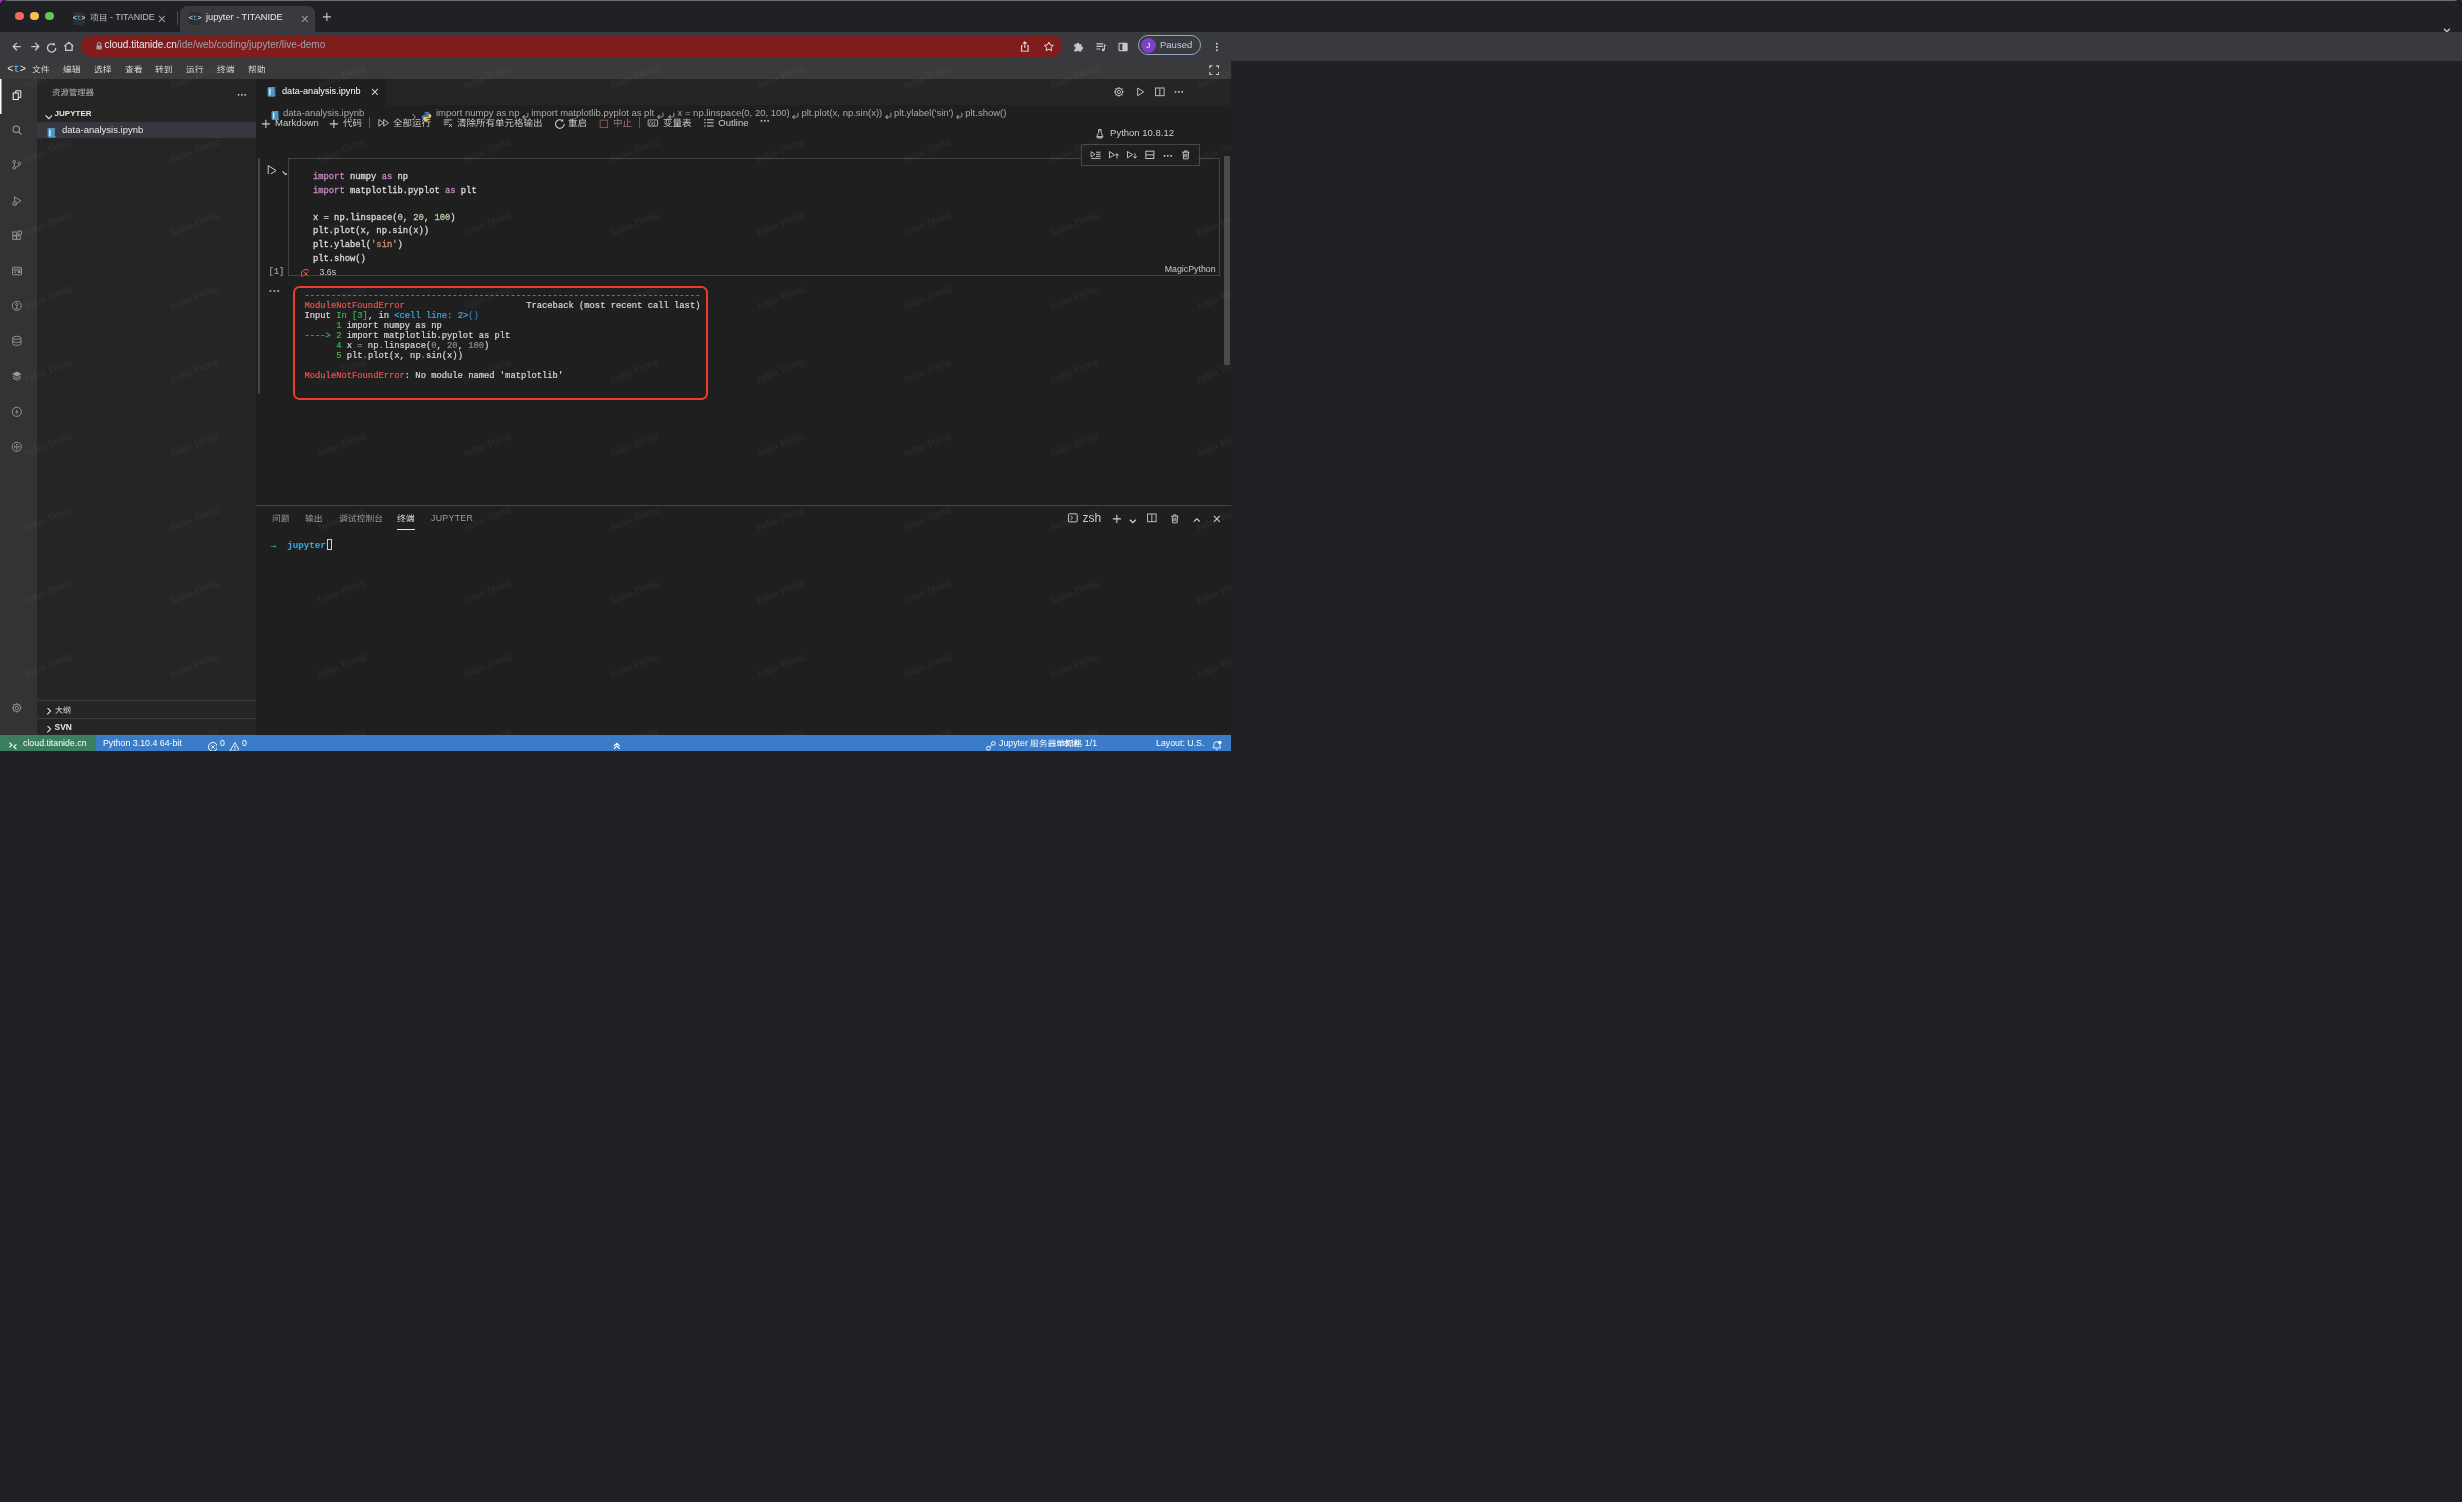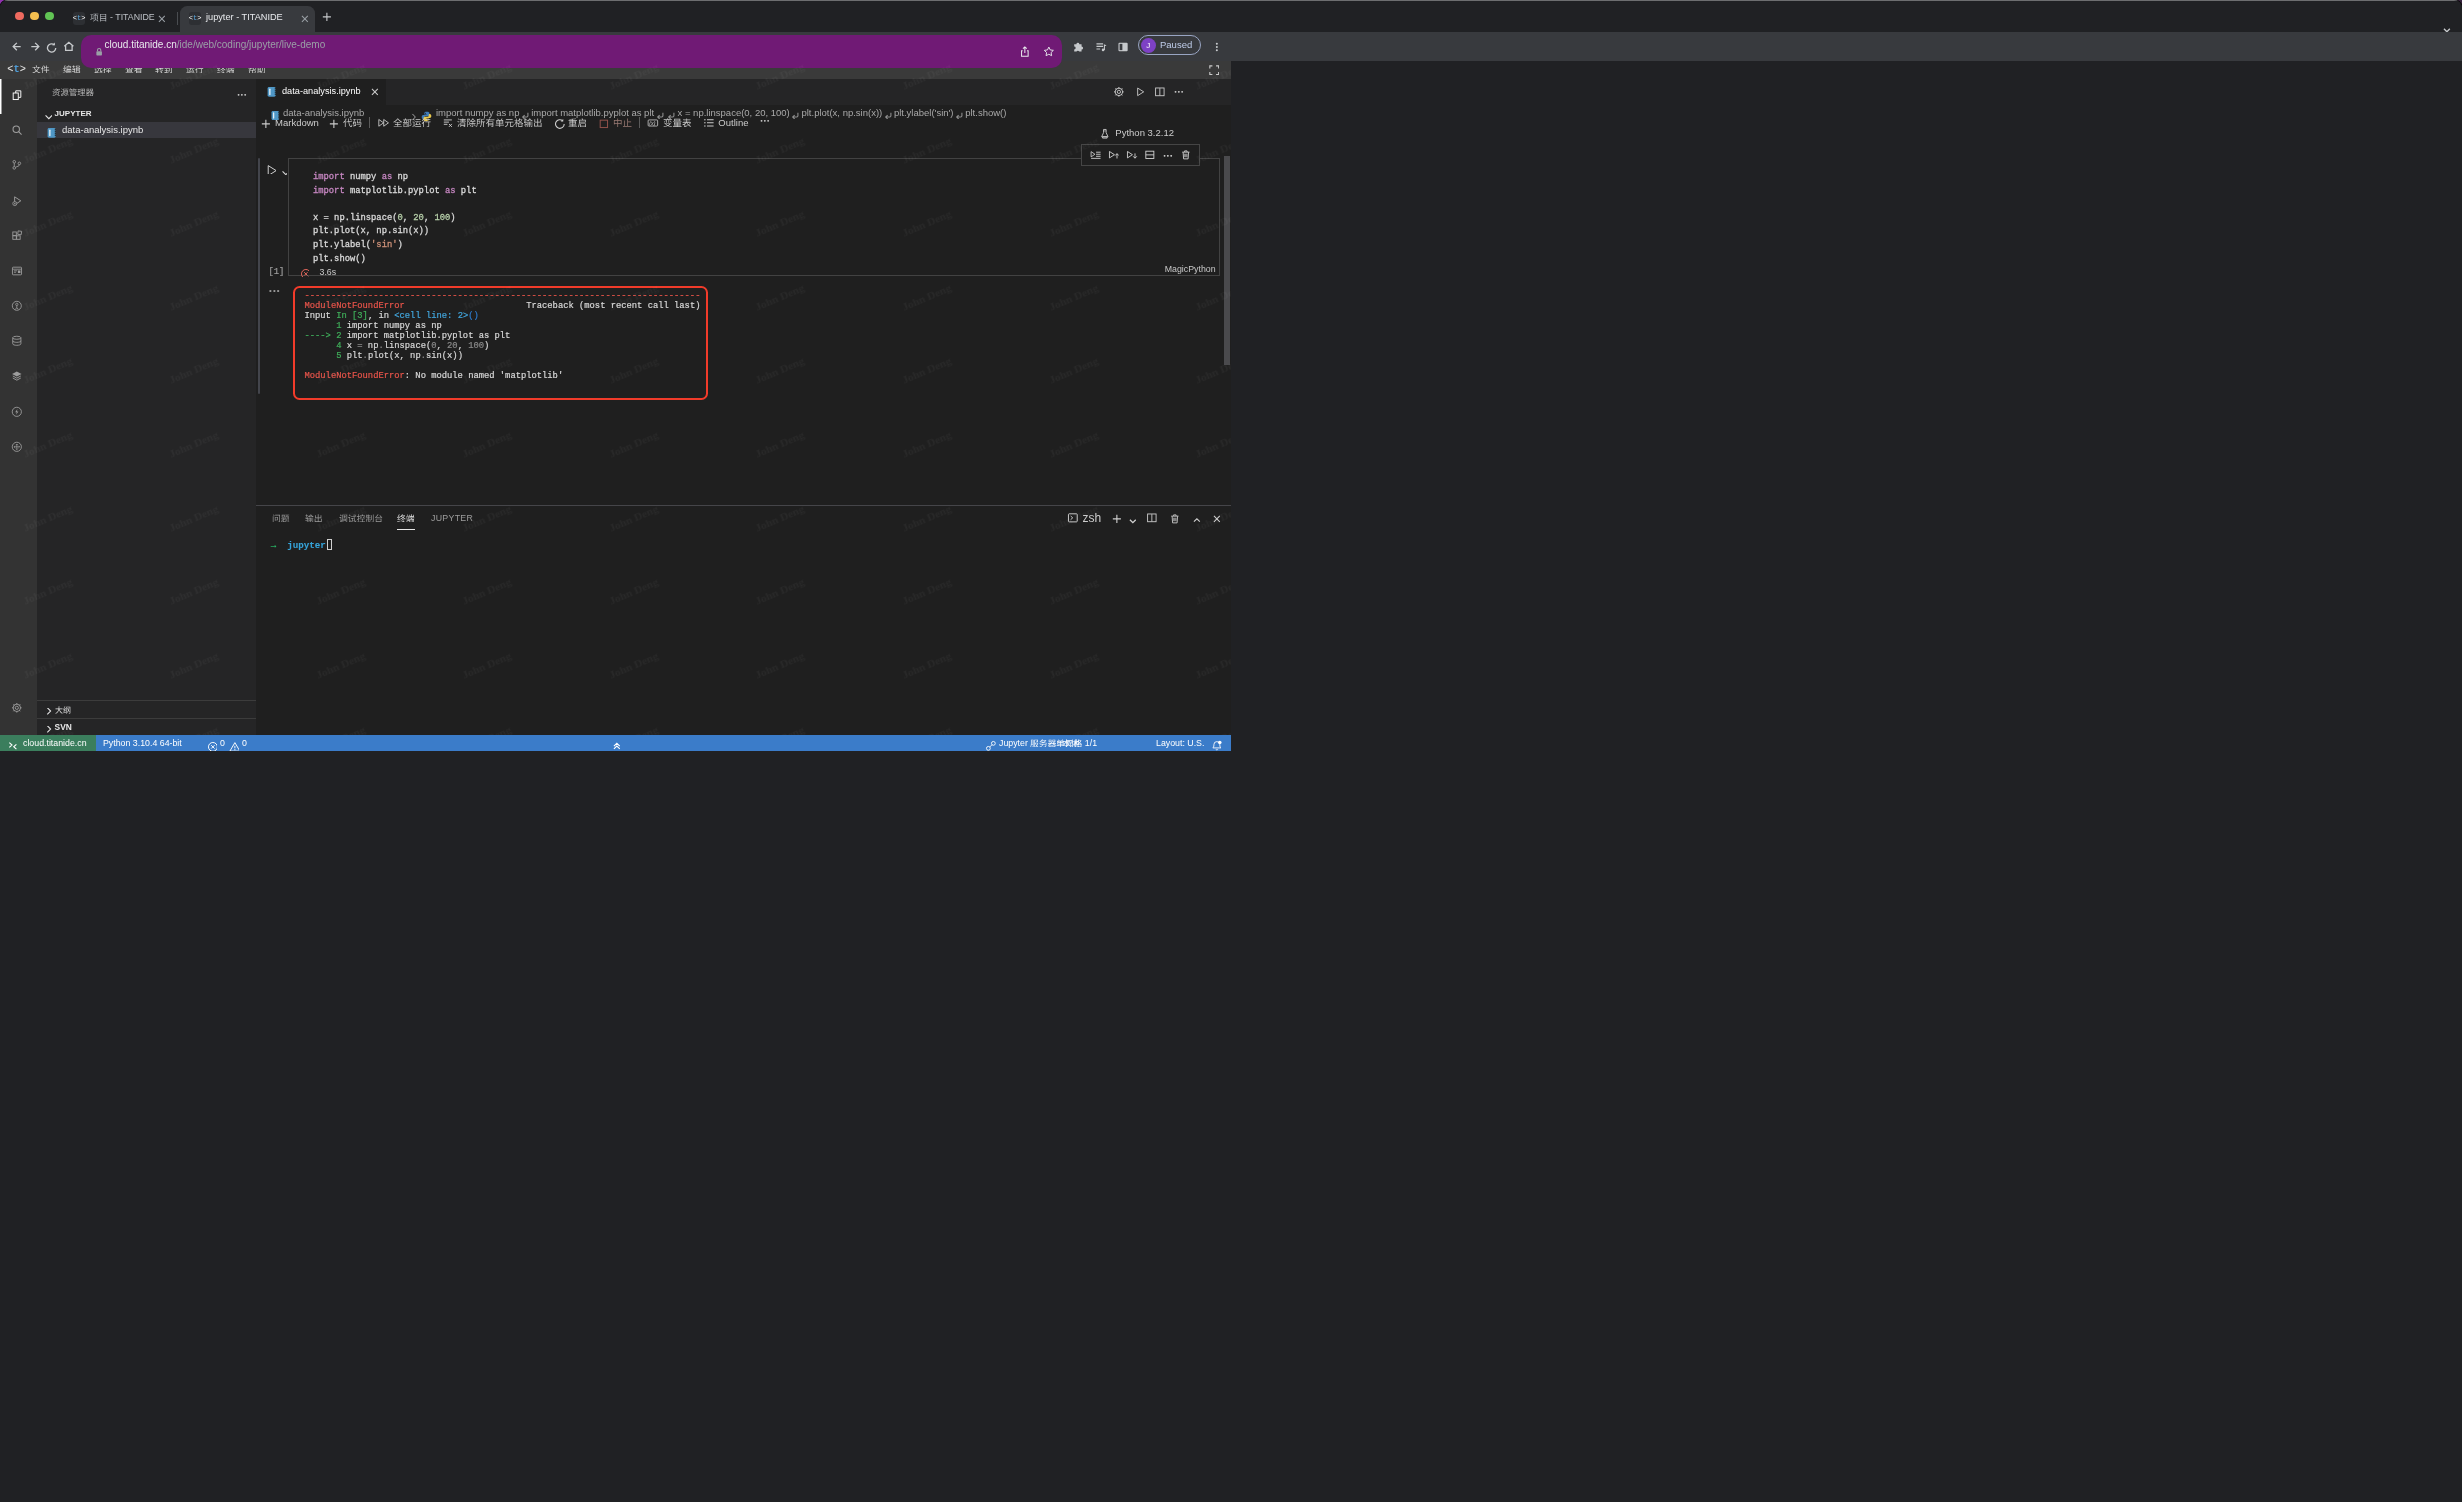--- a/index.html
+++ b/index.html
@@ -18,21 +18,21 @@
 .tabfav{position:absolute;left:8.8px;top:6.6px;width:12.5px;height:12.5px;border-radius:2.9px;background:#2d2f33;color:#fff;
  font-family:"Liberation Mono",monospace;font-size:7px;text-align:center;line-height:12.5px}
 .tabfav b{color:#58a6dd;font-weight:normal}
 .tabtitle{position:absolute;left:26px;top:6.6px;white-space:nowrap}
 .tabx{position:absolute;right:4.4px;top:6.6px;width:11.7px;height:11.7px;color:#9aa0a6}
 #tabsep{position:absolute;left:177px;top:11.7px;width:0.7px;height:13px;background:#4a4d51}
 #newtab{position:absolute;left:321px;top:9.5px;color:#c6c9cc}
 #tsearch{position:absolute;right:10.3px;top:21px;color:#c6c9cc}
 #toolbar{position:absolute;left:0;top:31.5px;width:100%;height:29px;background:#383a3e;z-index:5;color:#c6c9cc}
 .tbi{position:absolute;top:50%;transform:translateY(-50%)}
-#omni{position:absolute;left:81px;top:3.7px;width:981px;height:33px;border-radius:10.3px;background:#701a75;color:#e8eaed;font-size:10px;line-height:20.5px}
+#omni{position:absolute;left:81px;top:3.7px;width:981px;height:22px;border-radius:10.3px;background:#7f1d1d;color:#e8eaed;font-size:10px;line-height:20.5px}
 #omni .dim{color:#9aa0a6}
 #paused{position:absolute;left:1138px;top:3.7px;width:63px;height:20px;border:0.7px solid #99a5c3;border-radius:10.3px}
 #paused .av{position:absolute;left:1.5px;top:1.5px;width:15.4px;height:15.4px;border-radius:50%;background:#7d41c4;color:#fff;font-size:8px;text-align:center;line-height:15.4px}
 #paused .pt{position:absolute;left:21px;top:0;line-height:18.3px;color:#bfcdea;font-size:9.5px}
 
 #page{position:absolute;left:0;top:60px;width:1231px;height:691px;background:#1f1f1f}
 #menubar{position:absolute;left:0;top:0;width:100%;height:19px;background:#3a3a3a;color:#dcdcdc;font-size:8.8px;line-height:19px}
 .mi{position:absolute;top:0}
 #logo{position:absolute;left:7.3px;top:0;font-family:"Liberation Mono",monospace;font-size:10.3px;color:#e8e8e8}
 #logo b{color:#4f9cd6;font-weight:bold}
@@ -545,21 +545,21 @@
             <svg class="ic" width="11.7" height="11.7" viewBox="0 0 16 16">
               <circle cx="3.5" cy="8" r="1.3" fill="currentColor"></circle>
               <circle cx="8" cy="8" r="1.3" fill="currentColor"></circle>
               <circle cx="12.5" cy="8" r="1.3" fill="currentColor"></circle>
             </svg>
           </span></div>
         <div id="kernel"><svg class="ic" width="11.7" height="11.7" viewBox="0 0 16 16">
             <path d="M6.2 2h3.6v4.5l2.6 5.5H3.6l2.6-5.5z" fill="none" stroke="currentColor" stroke-width="1.2"></path>
             <path d="M4.9 12h6.2v1.8H4.9z" fill="none" stroke="currentColor" stroke-width="1.2"></path>
             <path d="M6.6 4h2.8" stroke="currentColor"></path>
-          </svg><span style="margin-left:4.4px">Python 3.2.12</span></div>
+          </svg><span style="margin-left:4.4px">Python 10.8.12</span></div>
         <div id="cellbar">
           <svg class="ic" width="11.7" height="11.7" viewBox="0 0 16 16">
             <path d="M1.5 3.6 6.8 7.2 1.5 10.8z" fill="none" stroke="currentColor" stroke-width="1.1"></path>
             <path d="M8.3 4.4h6.2M8.3 7.2h6.2M8.3 10h6.2M1.5 12.8h13" stroke="currentColor" stroke-width="1.2"></path>
           </svg>
           <svg class="ic" width="11.7" height="11.7" viewBox="0 0 16 16">
             <path d="M2 3.4 8.8 7.8 2 12.2z" fill="none" stroke="currentColor" stroke-width="1.2"></path>
             <path d="M12.3 13V6.5M9.8 9l2.5-2.6L14.8 9" fill="none" stroke="currentColor" stroke-width="1.2"></path>
           </svg>
           <svg class="ic" width="11.7" height="11.7" viewBox="0 0 16 16">

